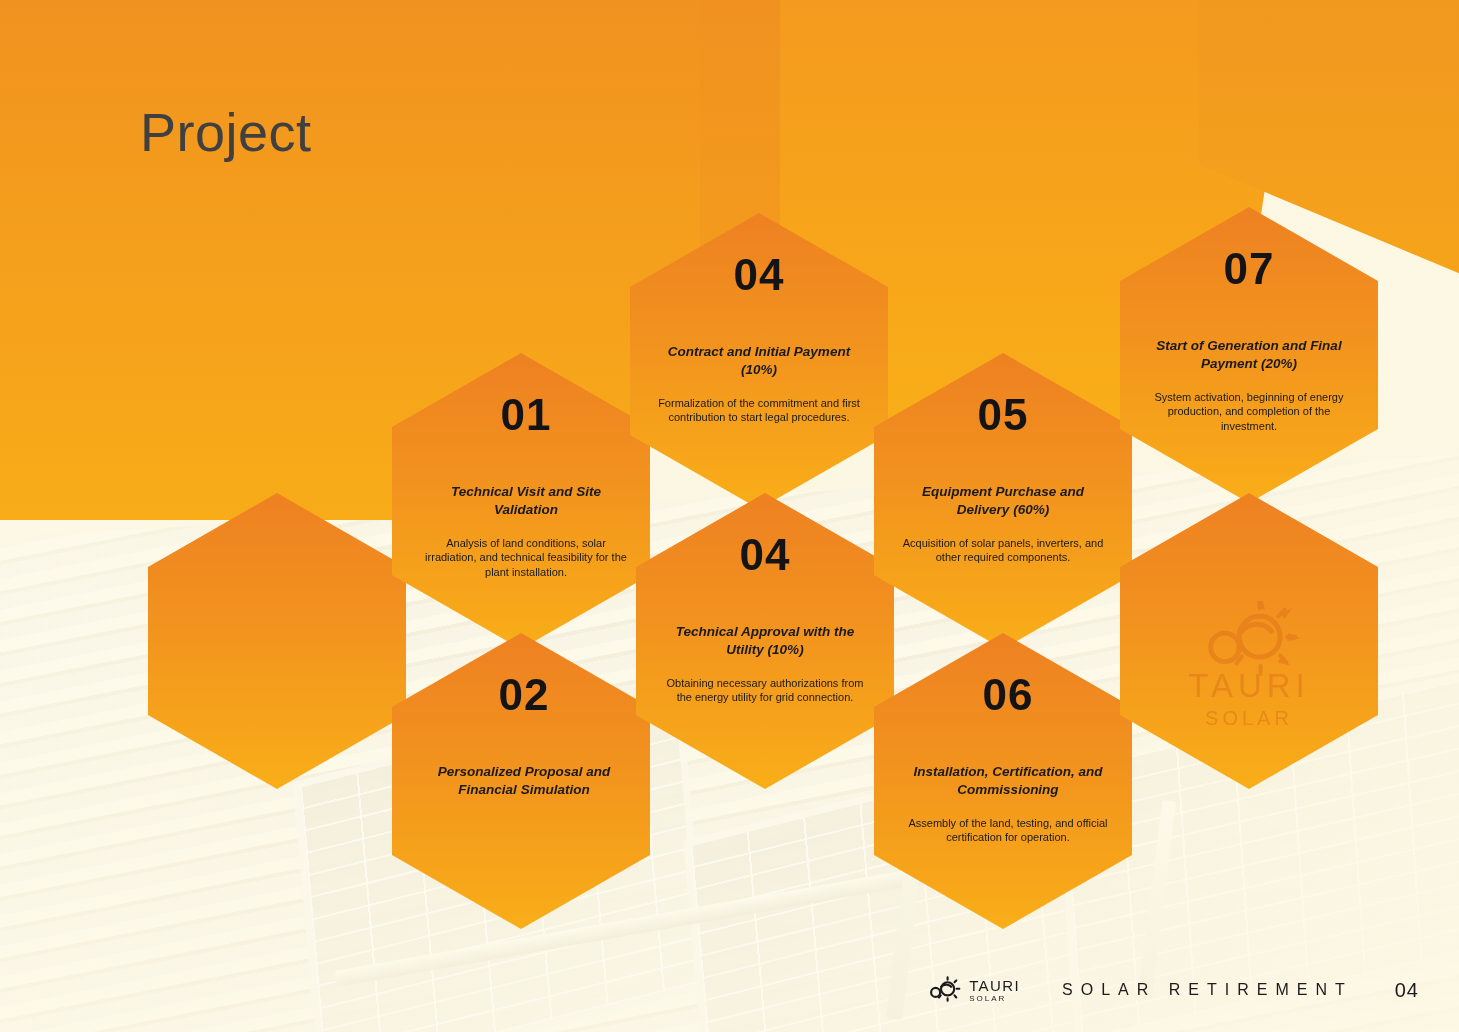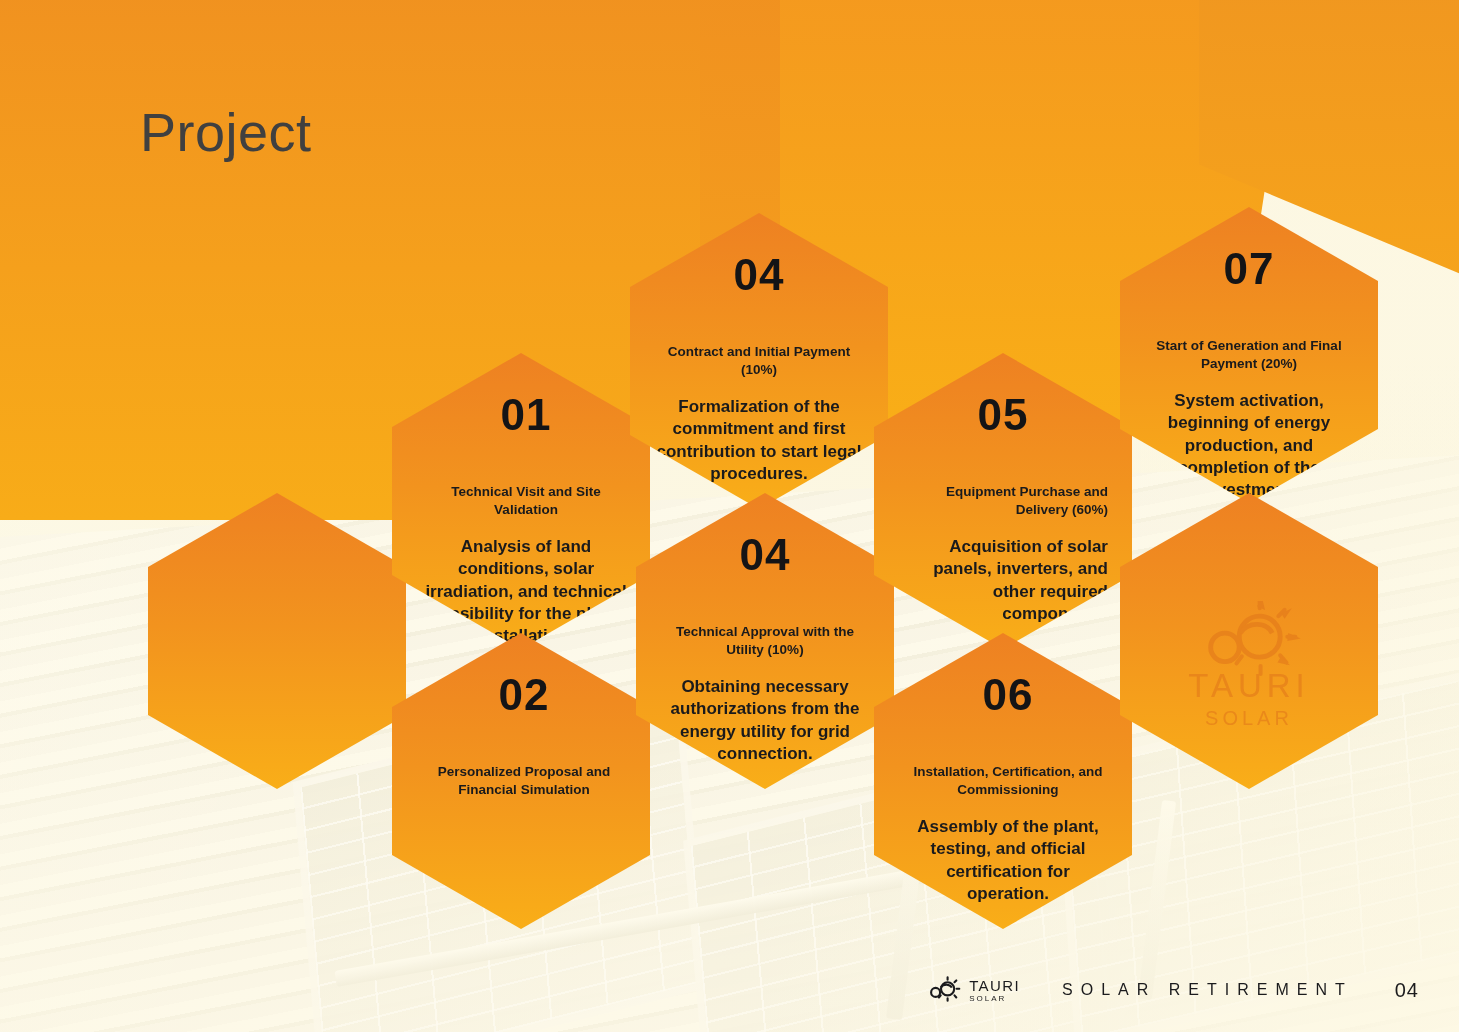--- a/index.html
+++ b/index.html
@@ -113,34 +113,34 @@
     content:""; position:absolute; inset:0;
     clip-path:polygon(50% 0%, 100% 25%, 100% 75%, 50% 100%, 0% 75%, 0% 25%);
     border-radius:26px;
   }
   .hex .num{
     font-size:44px; font-weight:800; color:#141416;
     letter-spacing:1px; line-height:1; margin-top:6px;
   }
   .hex .htitle{
     font-size:13.5px; font-weight:700; color:#1A1A1C;
-    line-height:1.32; margin-top:46px; max-width:210px;
+    line-height:1.32; margin-top:46px; max-width:210px;font-style:italic;
   }
   .hex .hdesc{
-    font-size:17px; font-weight:700; color:#1A1A1C;
+    font-size:11px; font-weight:400; color:#1A1A1C;
     line-height:1.32; margin-top:17px; max-width:210px;
   }
 
   
   #hex-empty { left:148px;  top:493px; }
   #hex-01    { left:392px;  top:353px;padding-left:32px; }
   #hex-02    { left:392px;  top:633px;padding-left:28px; }
   #hex-03    { left:630px;  top:213px; }
   #hex-04    { left:636px;  top:493px; }
-  #hex-05    { left:874px;  top:353px;text-align:right; }
+  #hex-05    { left:874px;  top:353px; }
   #hex-06    { left:874px;  top:633px;padding-left:32px; }
   #hex-07    { left:1120px; top:207px; }
   #hex-logo  { left:1120px; top:493px; }
 
   
   #hex-logo{ justify-content:center; padding-top:0; }
   #hex-logo .wm{
     display:flex; flex-direction:column; align-items:center;
     opacity:.55; margin-top:70px;
   }
@@ -229,21 +229,21 @@
 
   <div class="hex" id="hex-05">
     <div class="num">05</div>
     <div class="htitle">Equipment Purchase and Delivery (60%)</div>
     <div class="hdesc">Acquisition of solar panels, inverters, and other required components.</div>
   </div>
 
   <div class="hex" id="hex-06">
     <div class="num">06</div>
     <div class="htitle">Installation, Certification, and Commissioning</div>
-    <div class="hdesc">Assembly of the plant, testing, and official certification for operation.</div>
+    <div class="hdesc">Assembly of the land, testing, and official certification for operation.</div>
   </div>
 
   <div class="hex" id="hex-07">
     <div class="num">07</div>
     <div class="htitle">Start of Generation and Final Payment (20%)</div>
     <div class="hdesc">System activation, beginning of energy production, and completion of the investment.</div>
   </div>
 
   <div class="hex" id="hex-logo">
     <div class="wm">

